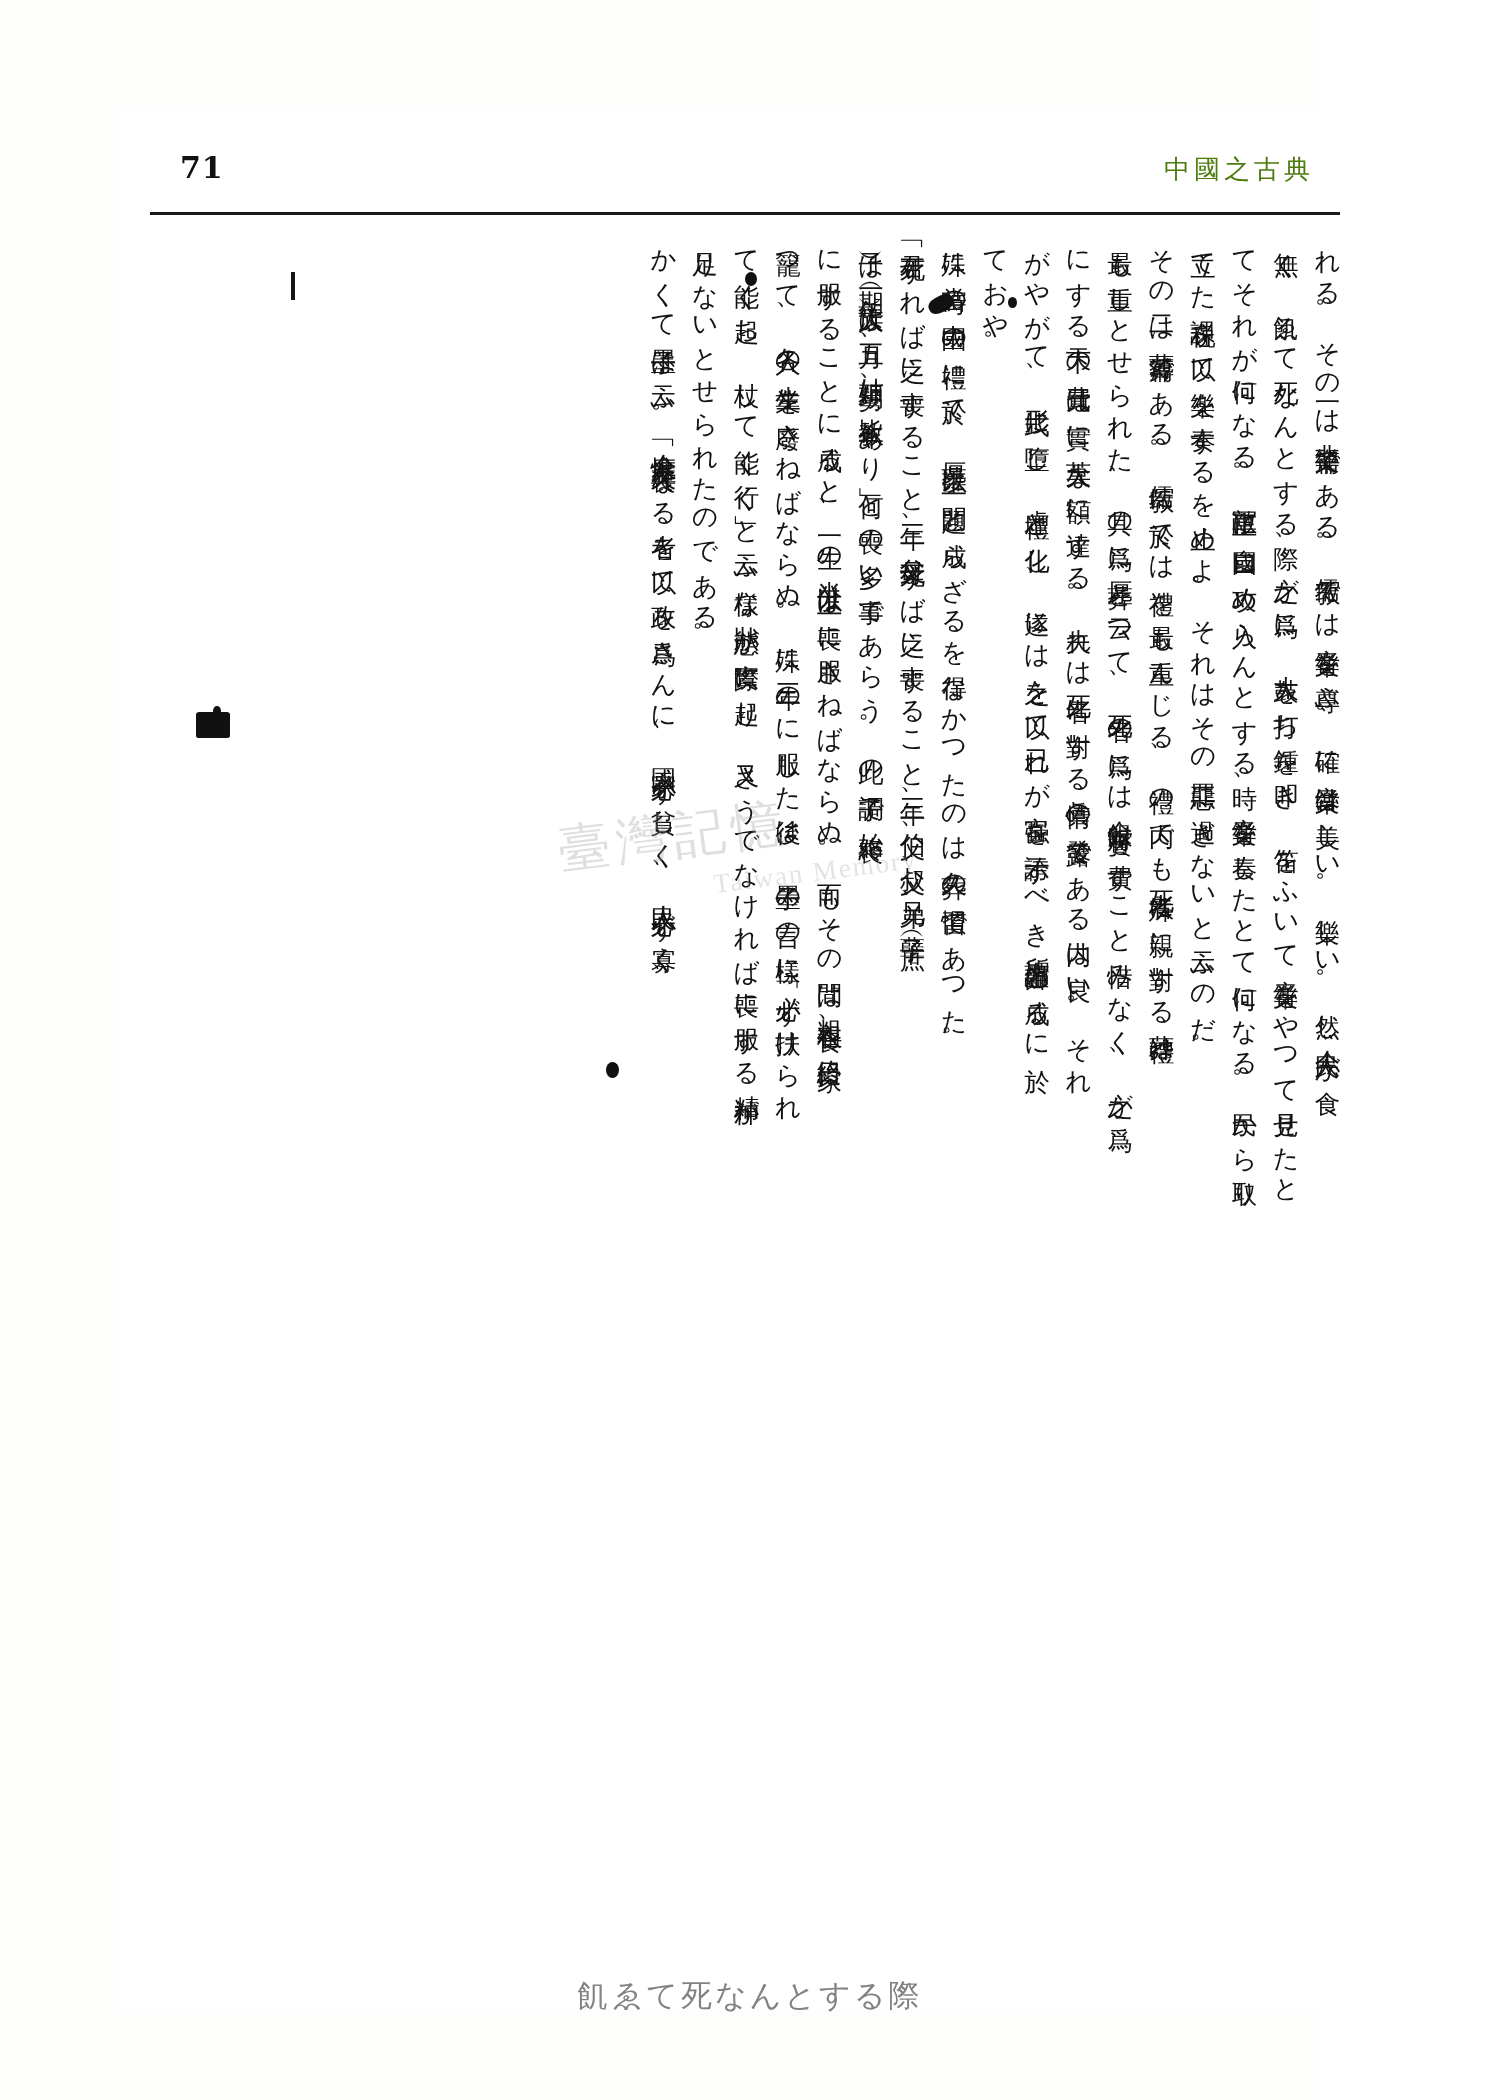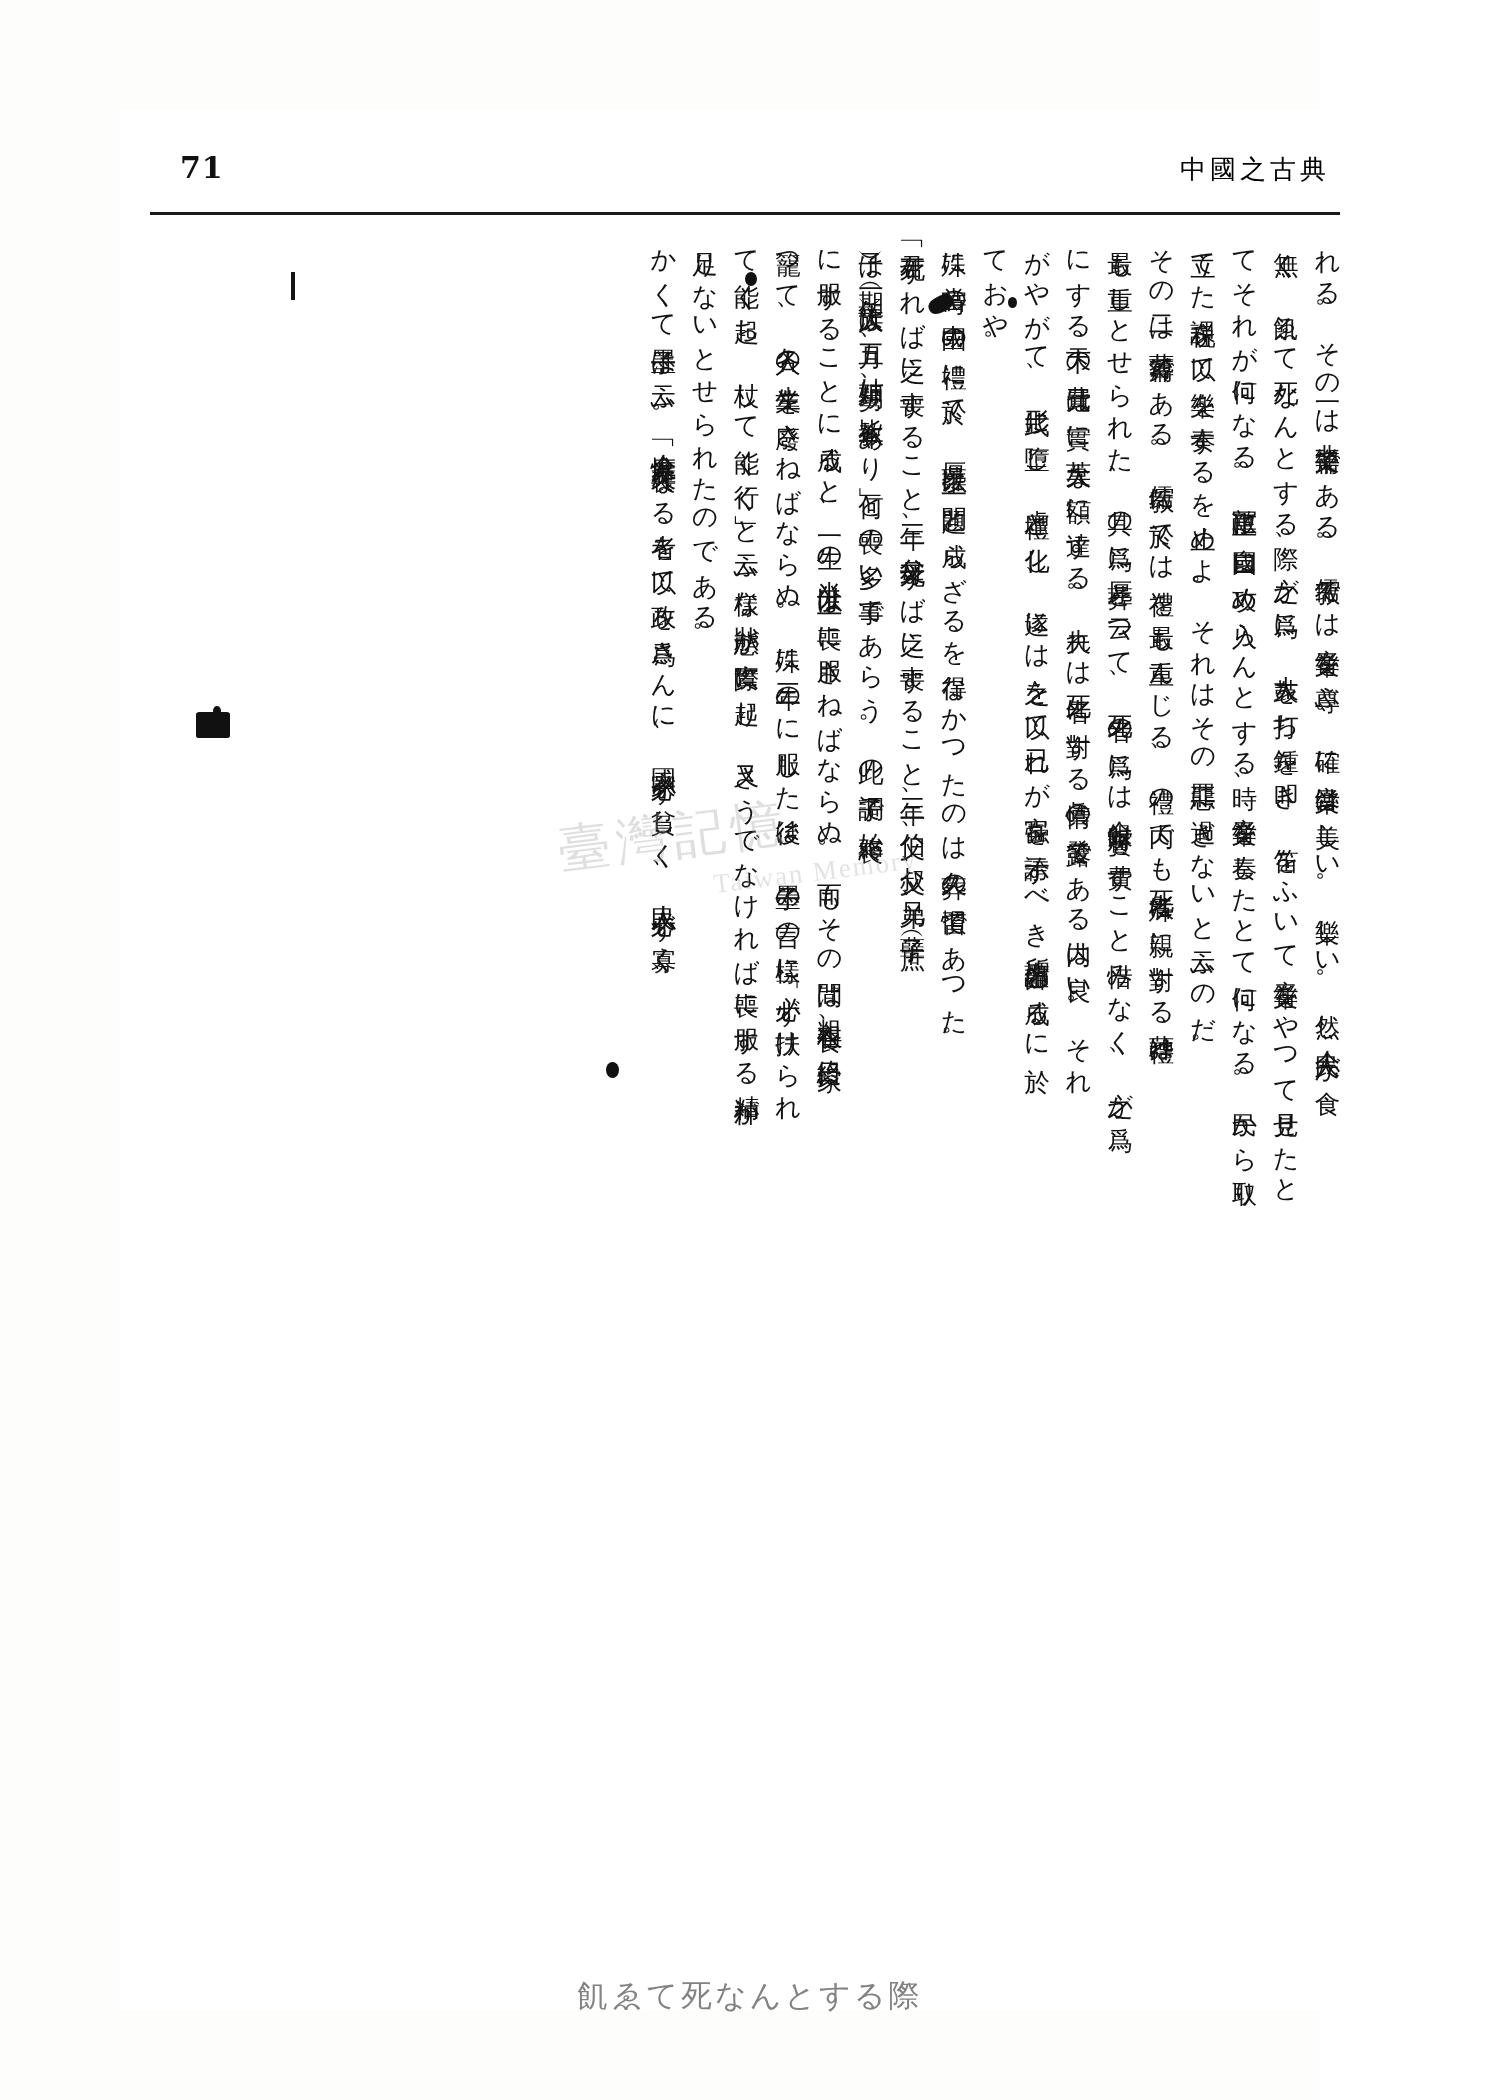--- a/index.html
+++ b/index.html
@@ -47,24 +47,24 @@
     left: 30px;
     top: 0px;
     font-size: 30px;
     font-weight: bold;
     color: #111;
     font-family: "DejaVu Serif", "Liberation Serif", serif;
     letter-spacing: 1px;
   }
   #running-head {
     position: absolute;
-    right: 10px;
+    right: 26px;
     top: 2px;
     font-size: 26px;
-    color: #000000;
+    color: #4d7c0f;
     letter-spacing: 4px;
     font-family: Liberation Mono, monospace;
   }
   #header-rule {
     position: absolute;
     left: 150px;
     top: 212px;
     width: 1190px;
     height: 3px;
     background: #1a1a1a;

